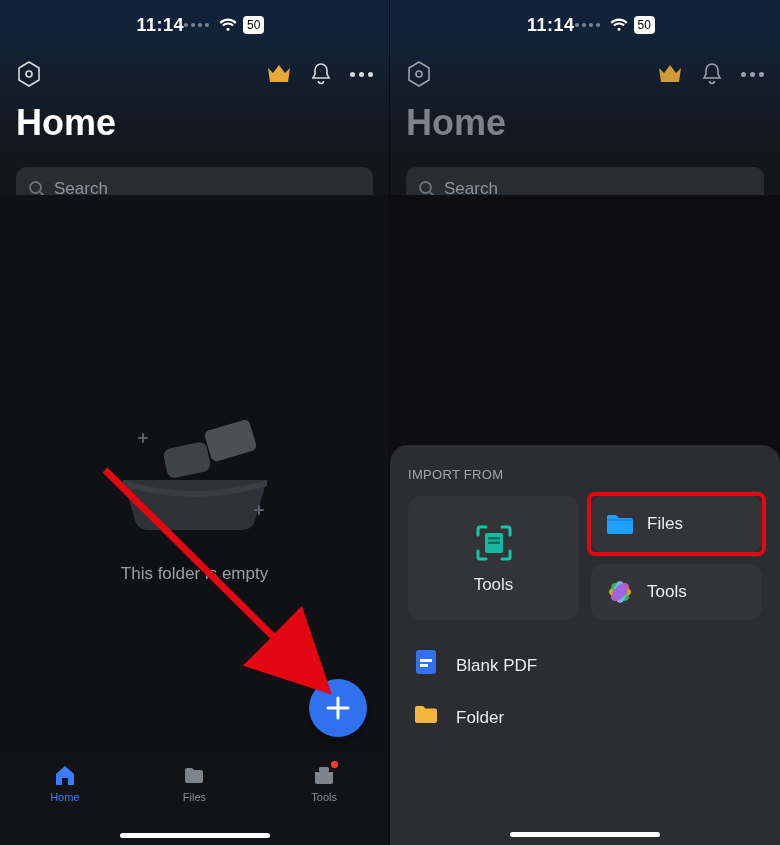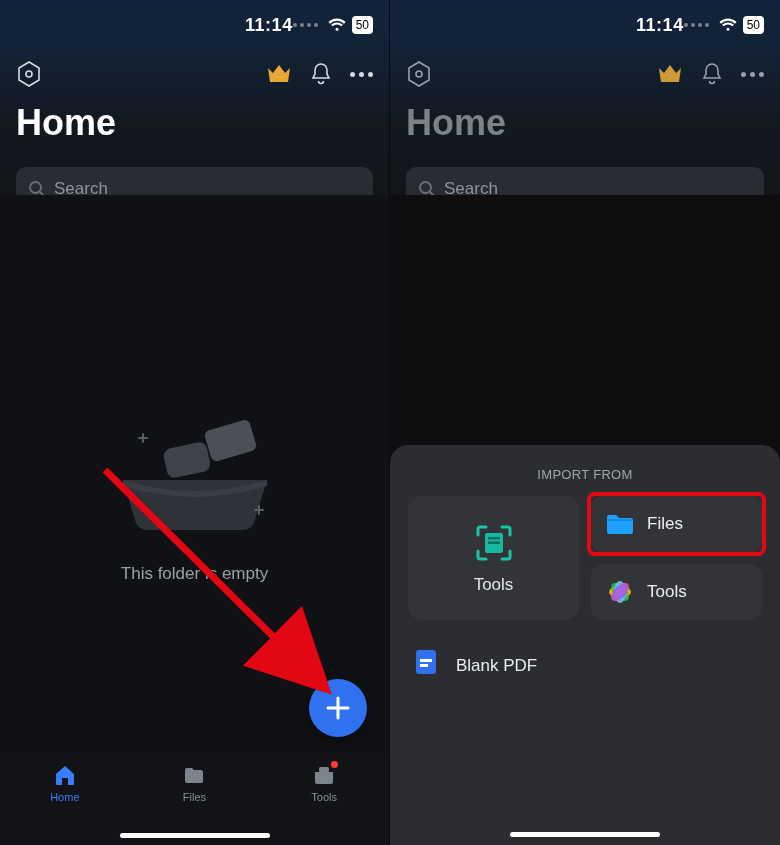--- a/index.html
+++ b/index.html
@@ -2,21 +2,21 @@
 <html><head>
 <meta charset="utf-8">
 <style>
   * { box-sizing: border-box; margin: 0; padding: 0; }
   html, body { width: 780px; height: 845px; background: #0a0a0a; font-family: -apple-system, "Helvetica Neue", Arial, sans-serif; overflow: hidden; }
   .stage { display: flex; width: 780px; height: 845px; }
   .phone { width: 390px; height: 845px; position: relative; overflow: hidden; background: #101114; }
   .phone-left { border-right: 1px solid #0b0b0b; }
   
   .header-area { background: linear-gradient(180deg,#12223d 0%,#122235 25%,#131820 65%,#131518 100%); height: 195px; padding: 0 16px; position: relative; }
-  .status-bar { display: flex; justify-content: flex-end; align-items: center; height: 50px; margin-left: 12px; }
+  .status-bar { display: flex; justify-content: center; align-items: center; height: 50px; margin-left: 12px; }
   .status-time { color: #fff; font-weight: 600; font-size: 18px; letter-spacing: 0.5px; }
   .status-right { display: flex; align-items: center; gap: 6px; }
   .dots-row { display: flex; gap: 3px; margin-right: 4px;}
   .dots-row span { width: 4px; height: 4px; border-radius: 50%; background: #7a8291; }
   .wifi-svg { width: 18px; height: 14px; }
   .batt { display: flex; align-items: center; background:#fff; color:#000; font-size:12px; font-weight:400; border-radius:4px; padding:1px 4px 1px 4px; height:18px;}
   
   .app-top { display:flex; justify-content: space-between; align-items:center; margin-top:6px; height:36px;}
   .app-top-left { display:flex; align-items:center; }
   .settings-hex { width:26px; height:26px; }
@@ -47,21 +47,21 @@
   .tab.active .label { color:#3b7cff;}
   .tools-dot { width:7px; height:7px; border-radius:50%; background:#ff3b30; position:absolute; margin-left:20px; margin-top:-2px;}
   .home-indicator { position:absolute; bottom:7px; left:50%; transform:translateX(-50%); width:150px; height:5px; background:#fff; border-radius:3px;}
   
   .arrow-overlay { position:absolute; top:460px; left:60px; width:320px; height:320px; pointer-events:none;}
   
   .dim { position:absolute; top:195px; left:0; right:0; bottom:0; background:#101114; }
   .phone-right .dim { filter: brightness(0.85);}
   
   .sheet { position:absolute; left:0; right:0; bottom:0; top:445px; background:#2b2d31; border-top-left-radius:18px; border-top-right-radius:18px; padding:22px 18px 0 18px;}
-  .sheet-heading { color:#a0a5ac; font-size:13px; letter-spacing:0.3px; margin-bottom:14px; text-transform:uppercase;text-align:center;}
+  .sheet-heading { color:#a0a5ac; font-size:13px; letter-spacing:0.3px; margin-bottom:14px; text-transform:uppercase;}
   .import-grid { display:flex; gap:12px; margin-bottom:28px;}
   .import-big { flex:1; background:#323438; border-radius:14px; height:124px; display:flex; flex-direction:column; align-items:center; justify-content:center; gap:10px;}
   .import-big svg { width:44px; height:44px;}
   .import-big .lbl{ color:#e4e6e9; font-size:17px;}
   .import-col { flex:1; display:flex; flex-direction:column; gap:12px;}
   .import-small { position:relative; background:#323438; border-radius:12px; height:56px; display:flex; align-items:center; gap:12px; padding:0 14px;}
   .import-small svg { width:30px; height:26px;}
   .import-small .lbl { color:#eceef1; font-size:17px;}
   .hl { position:absolute; inset:-4px; border:4px solid #e30613; border-radius:8px; pointer-events:none;}
   .create-list { display:flex; flex-direction:column; gap:24px; margin-top:6px;}
@@ -280,19 +280,25 @@
 
       <div class="create-list">
         <div class="create-item">
           <svg viewBox="0 0 28 28">
               <rect x="4" y="2" width="20" height="24" rx="3" fill="#2f71ee"></rect>
               <rect x="8" y="11" width="12" height="3" fill="#fff"></rect>
               <rect x="8" y="16" width="8" height="3" fill="#fff"></rect>
             </svg>
           <div class="lbl">Blank PDF</div>
         </div>
+        <div class="create-item">
+          <svg viewBox="0 0 28 28">
+              <path d="M3 8a2 2 0 012-2h6l2.5 2.5H23a2 2 0 012 2V21a2 2 0 01-2 2H5a2 2 0 01-2-2z" fill="#f3b63f"></path>
+            </svg>
+          <div class="lbl">Folder</div>
+        </div>
       </div>
 
       <div class="sheet-home-ind"></div>
     </div>
   </div>
 
 </div>
 
 </body></html>

